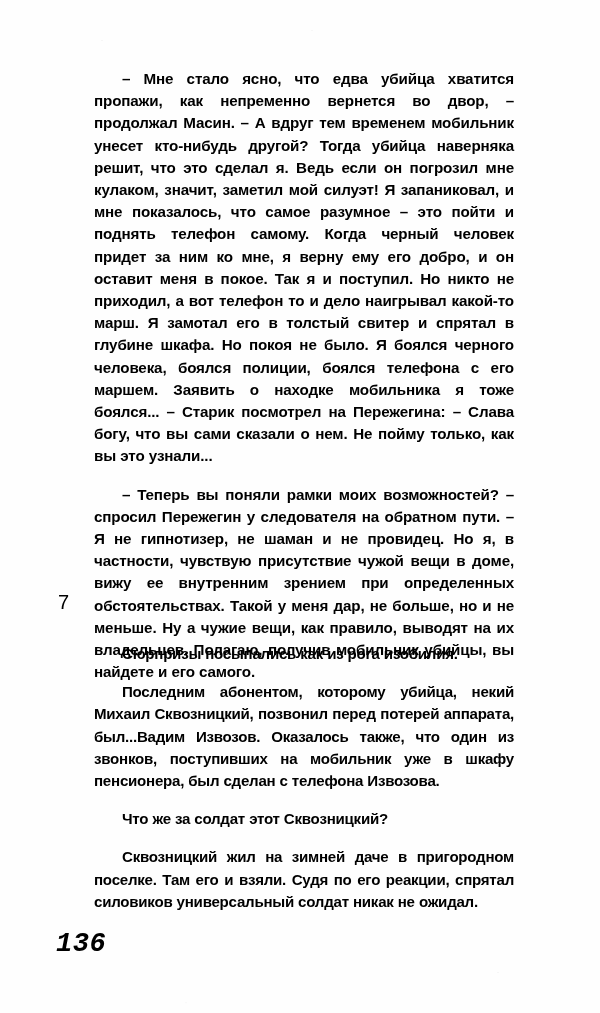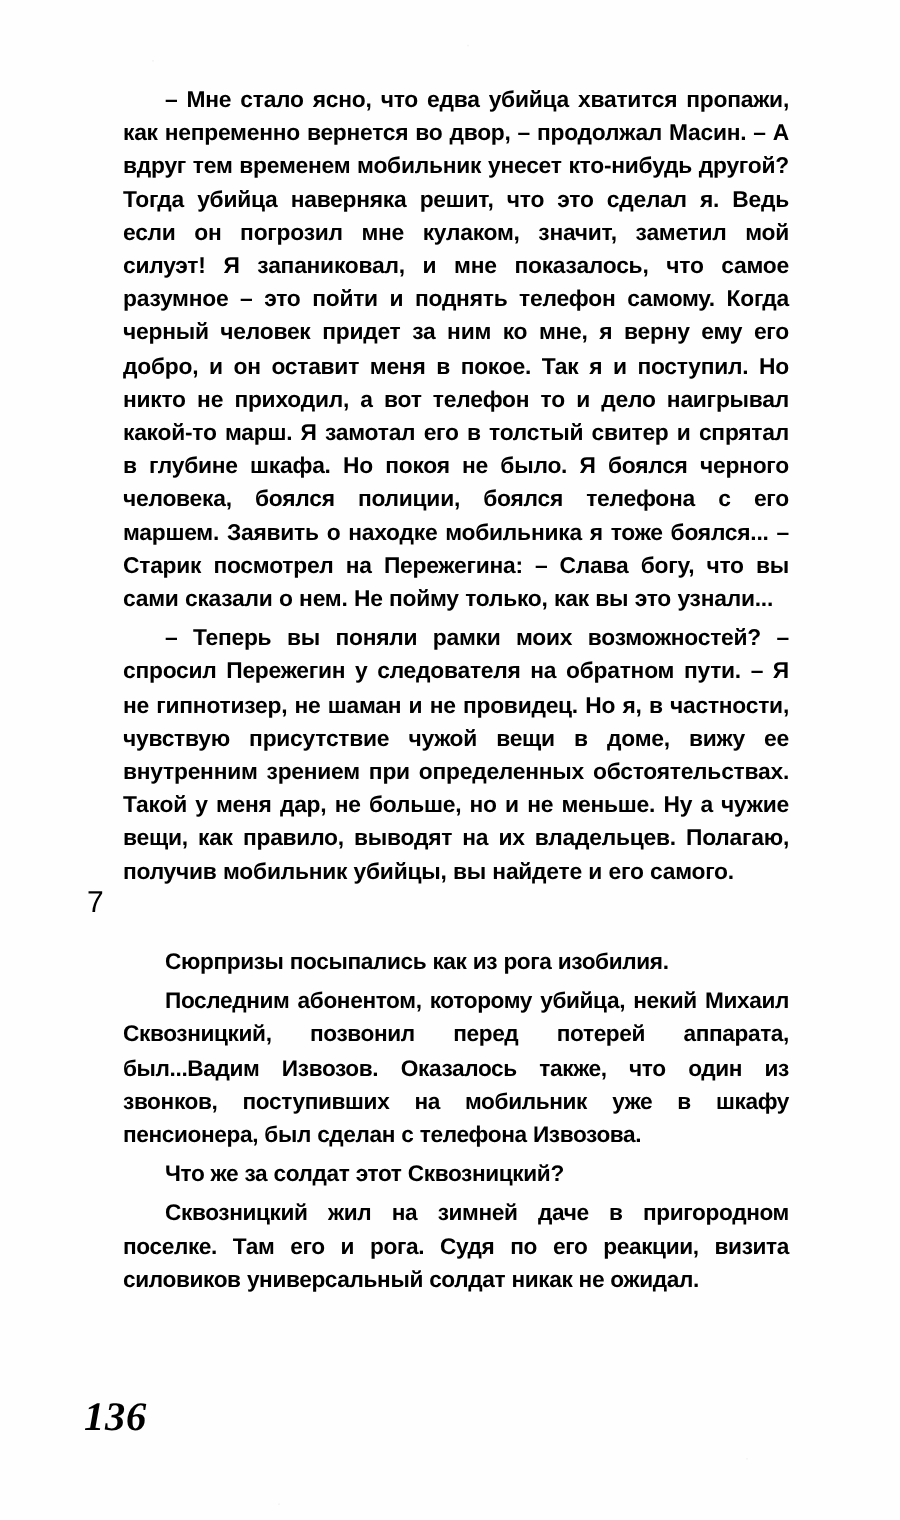--- a/index.html
+++ b/index.html
@@ -19,21 +19,21 @@
   }
 
   
   .page {
     position: absolute;
     inset: 0;
     background: #fefefe;
   }
 
   .para {
-    margin: 4px;
+    margin: 16px;
     text-align: justify;
     text-justify: inter-word;
     font-size: 15.2px;
     line-height: 22.2px;
     font-weight: 700;
     letter-spacing: -0.15px;
     word-spacing: 0.2px;
     text-indent: 28px;
     hyphens: manual;
   }
@@ -69,21 +69,21 @@
     left: 78px;
     top: 627px;
     width: 452px;
   }
 
   
   .folio {
     position: absolute;
     left: 56px;
     top: 929px;
-    font-family: Liberation Serif, serif;
+    font-family: Liberation Mono, monospace;
     font-style: italic;
     font-weight: 700;
     font-size: 27px;
     line-height: 30px;
     letter-spacing: 0.5px;
   }
 
   
   .speckle {
     position: absolute;
@@ -108,18 +108,18 @@
     <p class="para">– Мне стало ясно, что едва убийца хватится пропажи, как не­пременно вернется во двор, – продолжал Масин. – А вдруг тем временем мобильник унесет кто-нибудь другой? Тогда убийца наверняка решит, что это сделал я. Ведь если он погрозил мне кулаком, значит, заметил мой силуэт! Я запаниковал, и мне по­казалось, что самое разумное – это пойти и поднять телефон самому. Когда черный человек придет за ним ко мне, я верну ему его добро, и он оставит меня в покое. Так я и поступил. Но никто не приходил, а вот телефон то и дело наигрывал какой-то марш. Я замотал его в толстый свитер и спрятал в глубине шкафа. Но покоя не было. Я боялся черного человека, боялся полиции, боялся телефона с его маршем. Заявить о находке мобильника я тоже боялся... – Старик посмотрел на Пережеги­на: – Слава богу, что вы сами сказали о нем. Не пойму только, как вы это узнали...</p>
     <p class="para">– Теперь вы поняли рамки моих возможностей? – спросил Пережегин у следователя на обратном пути. – Я не гипнотизер, не шаман и не провидец. Но я, в частности, чувствую присут­ствие чужой вещи в доме, вижу ее внутренним зрением при определенных обстоятельствах. Такой у меня дар, не больше, но и не меньше. Ну а чужие вещи, как правило, выводят на их владельцев. Полагаю, получив мобильник убийцы, вы найдете и его самого.</p>
   </div>
 
   <div class="chapter-number">7</div>
 
   <div class="block-two">
     <p class="para">Сюрпризы посыпались как из рога изобилия.</p>
     <p class="para">Последним абонентом, которому убийца, некий Михаил Сквоз­ницкий, позвонил перед потерей аппарата, был...Вадим Извозов. Оказалось также, что один из звонков, поступивших на мобильник уже в шкафу пенсионера, был сделан с телефона Извозова.</p>
     <p class="para">Что же за солдат этот Сквозницкий?</p>
-    <p class="para">Сквозницкий жил на зимней даче в пригородном поселке. Там его и рога. Судя по его реакции, визита силовиков уни­версальный солдат никак не ожидал.</p>
+    <p class="para">Сквозницкий жил на зимней даче в пригородном поселке. Там его и взяли. Судя по его реакции, спрятал силовиков уни­версальный солдат никак не ожидал.</p>
   </div>
 
   <div class="folio">136</div>
 
 </div>
 
 </body></html>

